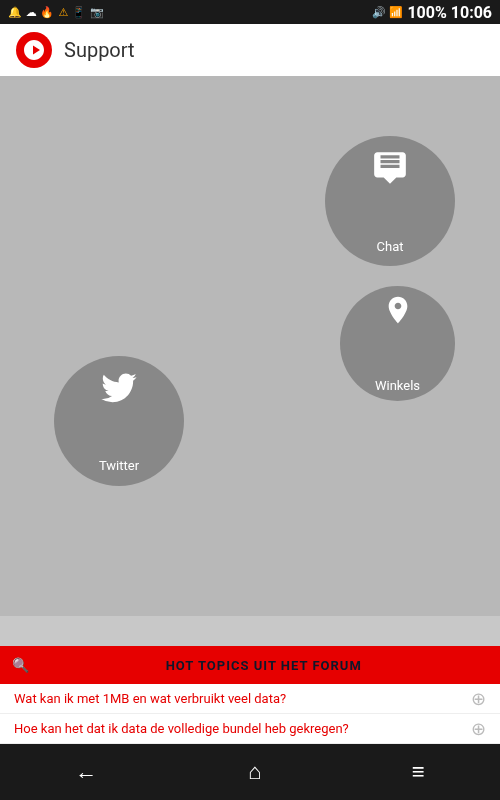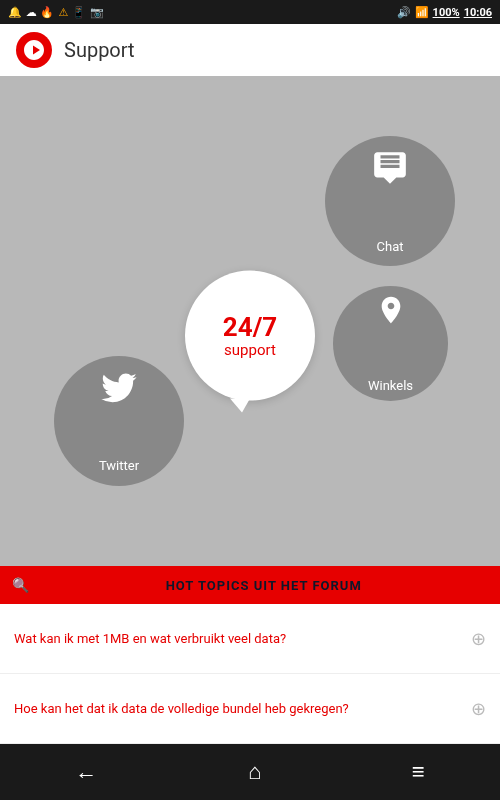--- a/index.html
+++ b/index.html
@@ -28,23 +28,22 @@
       display: flex;
       align-items: center;
       gap: 4px;
     }
     .status-icon {
       color: white;
       font-size: 11px;
     }
     .status-text {
       color: white;
-      font-size: 11px;
+      font-size: 16px;
       font-weight: bold;
-      text-decoration: underline;
     }
 
     
     .header {
       width: 100%;
       height: 52px;
       background: white;
       display: flex;
       align-items: center;
       padding: 0 16px;
@@ -115,21 +114,21 @@
     .btn-bel {
       top: 80px;
       left: 45px;
     }
     .btn-chat {
       top: 60px;
       right: 45px;
     }
     .btn-winkels {
       top: 210px;
-      right: 52px;
+      right: 45px;
     }
     .btn-twitter {
       top: 280px;
       left: 54px;
     }
     .btn-forum {
       top: 360px;
       right: 100px;
     }
 
@@ -196,21 +195,21 @@
       color: #0f172a;
       font-size: 13px;
       font-weight: bold;
       letter-spacing: 1px;
       flex: 1;
       text-align: center;
     }
     .forum-item {
       display: flex;
       align-items: center;
-      padding: 24px 14px;
+      padding: 4px 14px;
       border-bottom: 1px solid #eee;
       justify-content: space-between;
     }
     .forum-item-text {
       font-size: 13px;
       color: #e60000;
       flex: 1;
     }
     .forum-item-icon {
       color: #bbb;
@@ -309,24 +308,20 @@
   </div>
 
   <div class="circle-btn circle-lg btn-twitter">
     <svg class="twitter-bird" viewBox="0 0 48 48" fill="white">
       <path d="M47.656 9.186a19.31 19.31 0 0 1-5.57 1.527 9.72 9.72 0 0 0 4.26-5.364 19.41 19.41 0 0 1-6.154 2.354 9.685 9.685 0 0 0-7.07-3.06c-5.351 0-9.69 4.34-9.69 9.69 0 .76.086 1.5.25 2.21-8.056-.404-15.198-4.265-19.982-10.13a9.646 9.646 0 0 0-1.311 4.872c0 3.36 1.71 6.325 4.307 8.062a9.655 9.655 0 0 1-4.392-1.213v.12c0 4.697 3.34 8.61 7.776 9.502a9.72 9.72 0 0 1-4.38.167c1.235 3.854 4.82 6.662 9.07 6.74a19.44 19.44 0 0 1-12.03 4.146c-.781 0-1.552-.046-2.31-.135a27.41 27.41 0 0 0 14.84 4.348c17.81 0 27.55-14.75 27.55-27.55 0-.42-.01-.837-.028-1.252a19.7 19.7 0 0 0 4.834-5.014z"></path>
     </svg>
     <span class="label">Twitter</span>
   </div>
 
 
-  <div class="center-bubble">
-    <span class="support-247">24/7</span>
-    <span class="support-text">support</span>
-  </div>
 
 </div>
 
 <div class="forum-section">
   <div class="forum-header">
     <span class="search-icon">🔍</span>
     <span class="forum-title">HOT TOPICS UIT HET FORUM</span>
   </div>
   <div class="forum-item">
     <span class="forum-item-text">Wat kan ik met 1MB en wat verbruikt veel data?</span>

